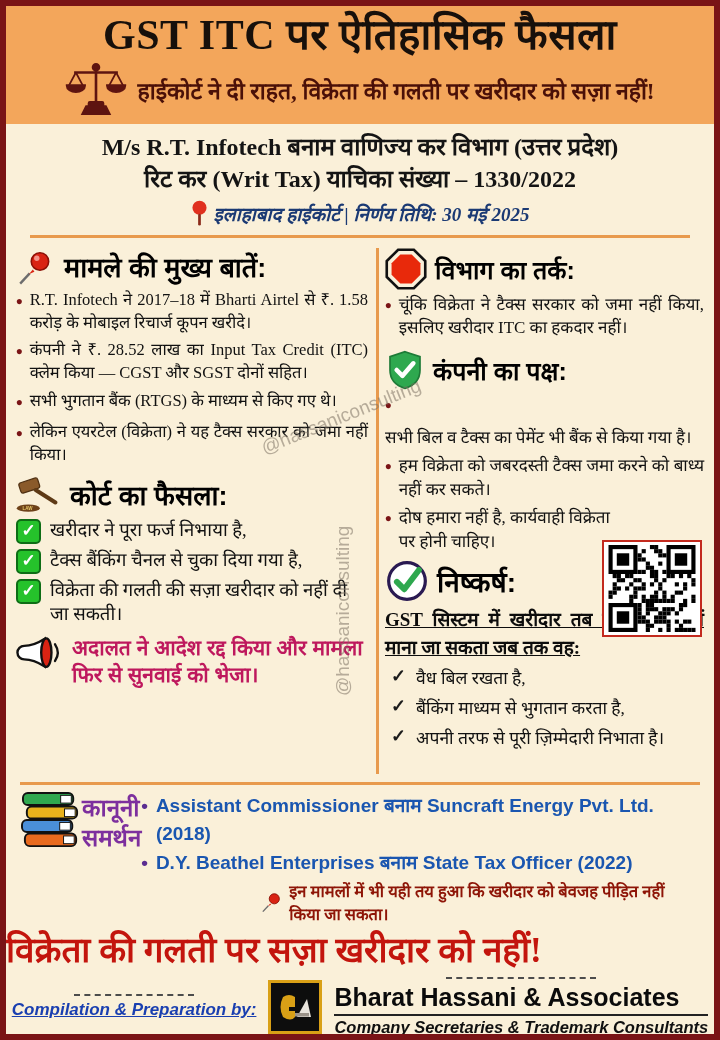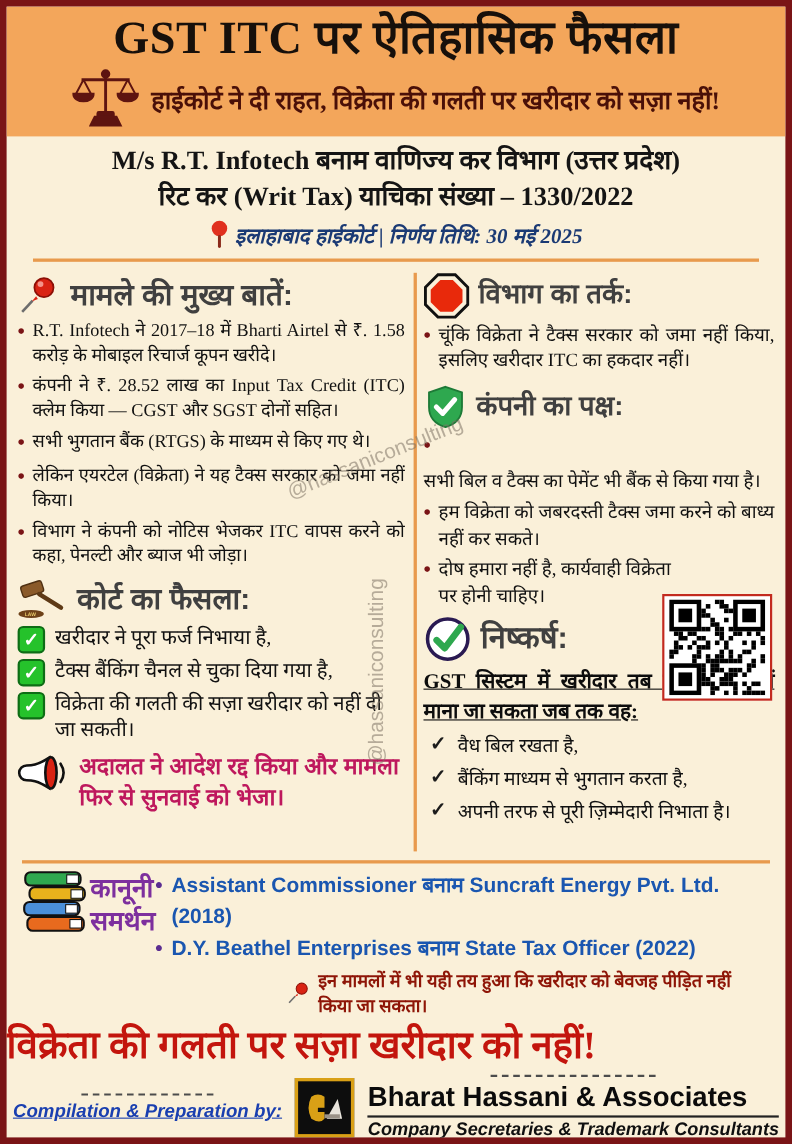--- a/index.html
+++ b/index.html
@@ -17,22 +17,22 @@
   .caseinfo{ text-align:center; padding:8px 10px 2px; }
   .case-line{ font-size:24px; font-weight:bold; color:#141414; line-height:1.32; }
   .case-venue{ font-size:19px; font-weight:bold; font-style:italic; color:#1B3A74;
                display:flex; align-items:center; justify-content:center; gap:6px; margin-top:4px;}
   .rule{ border:0; border-top:3px solid #E89A4D; margin:6px 14px 0; }
   
   .main{ display:flex; padding:4px 10px 0; height:540px; overflow:hidden; }
   .col-l{ width:352px; }
   .vdiv{ width:3px; background:#E89A4D; margin:4px 6px 6px 8px; }
   .col-r{ flex:1; position:relative; }
-  .shead{ display:flex; align-items:flex-start; gap:8px; margin:4px 0 3px;
-          font-family:"Liberation Sans", sans-serif; font-weight:bold; font-size:25px; color:#404040;}
+  .shead{ display:flex; align-items:center; gap:8px; margin:4px 0 3px;
+          font-family:"Liberation Sans", sans-serif; font-weight:bold; font-size:25px; color:#000000;}
   .bullet{ display:flex; gap:7px; margin:2px 0 5px; font-size:16.5px; line-height:1.38;
            color:#111; text-align:justify;}
   .dot{ flex:none; color:#7A1416; font-weight:bold; }
   .dot::before{ content:"•"; font-size:19px; }
   .checkrow{ display:flex; gap:9px; margin:3px 0 4px; font-size:18.5px; line-height:1.3;
              color:#111; align-items:flex-start;}
   .cbox{ flex:none; width:25px; height:25px; margin-top:1px; background:#25C22B;
          border:2px solid #0E6D15; border-radius:5px; color:#fff;
          display:flex; align-items:center; justify-content:center; font-weight:bold; }
   .cbox::before{ content:"✓"; font-size:17px; }
@@ -144,24 +144,20 @@
           <span class="dot"></span>
           <span>कंपनी ने ₹. 28.52 लाख का Input Tax Credit (ITC) क्लेम किया — CGST और SGST दोनों सहित।</span>
         </div>
       <div class="bullet">
           <span class="dot"></span>
           <span>सभी भुगतान बैंक (RTGS) के माध्यम से किए गए थे।</span>
         </div>
       <div class="bullet">
           <span class="dot"></span>
           <span>लेकिन एयरटेल (विक्रेता) ने यह टैक्स सरकार को जमा नहीं किया।</span>
-        </div>
-      <div class="bullet">
-          <span class="dot"></span>
-          <span>विभाग ने कंपनी को नोटिस भेजकर ITC वापस करने को कहा, पेनल्टी और ब्याज भी जोड़ा।</span>
         </div>
 
       <div class="shead" style="font-size:27px; margin-top:8px;">
         <span>
           <svg width="46" height="40" viewBox="0 0 56 48">
             <rect x="4" y="6" width="24" height="13" rx="3" fill="#8A5A2A" stroke="#4f3012" stroke-width="1.5" transform="rotate(-18 16 12)"></rect>
             <path d="M24 18 L48 33" stroke="#5e3a16" stroke-width="5" stroke-linecap="round"></path>
             <ellipse cx="15" cy="40" rx="14" ry="4.5" fill="#6E4219"></ellipse>
             <text x="8" y="42" font-size="5.5" fill="#E8C96A" font-family="Liberation Sans, sans-serif" font-weight="bold">LAW</text>
           </svg>

